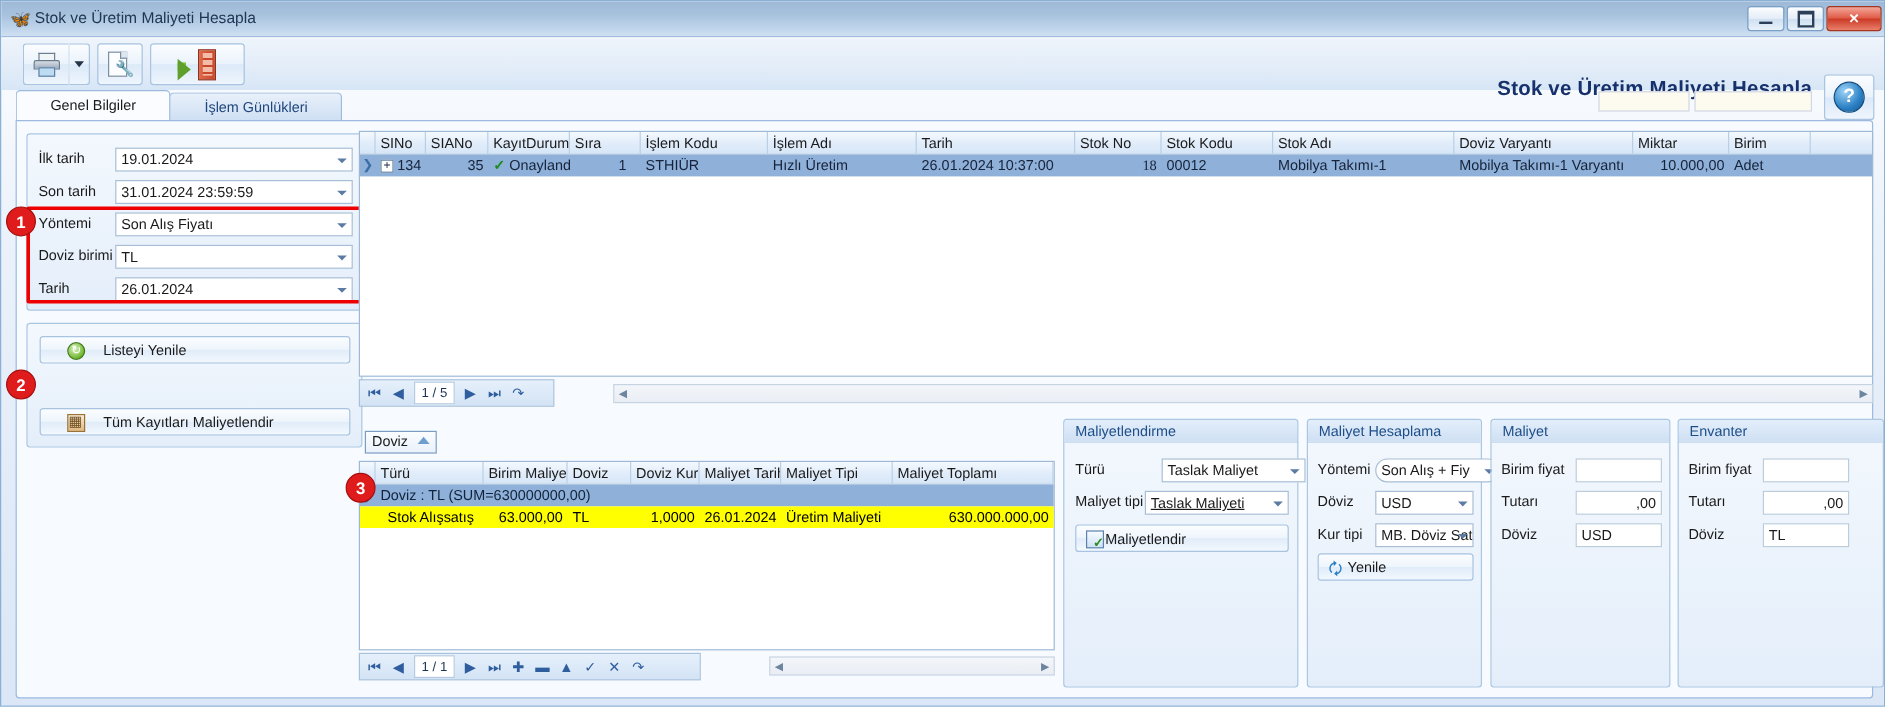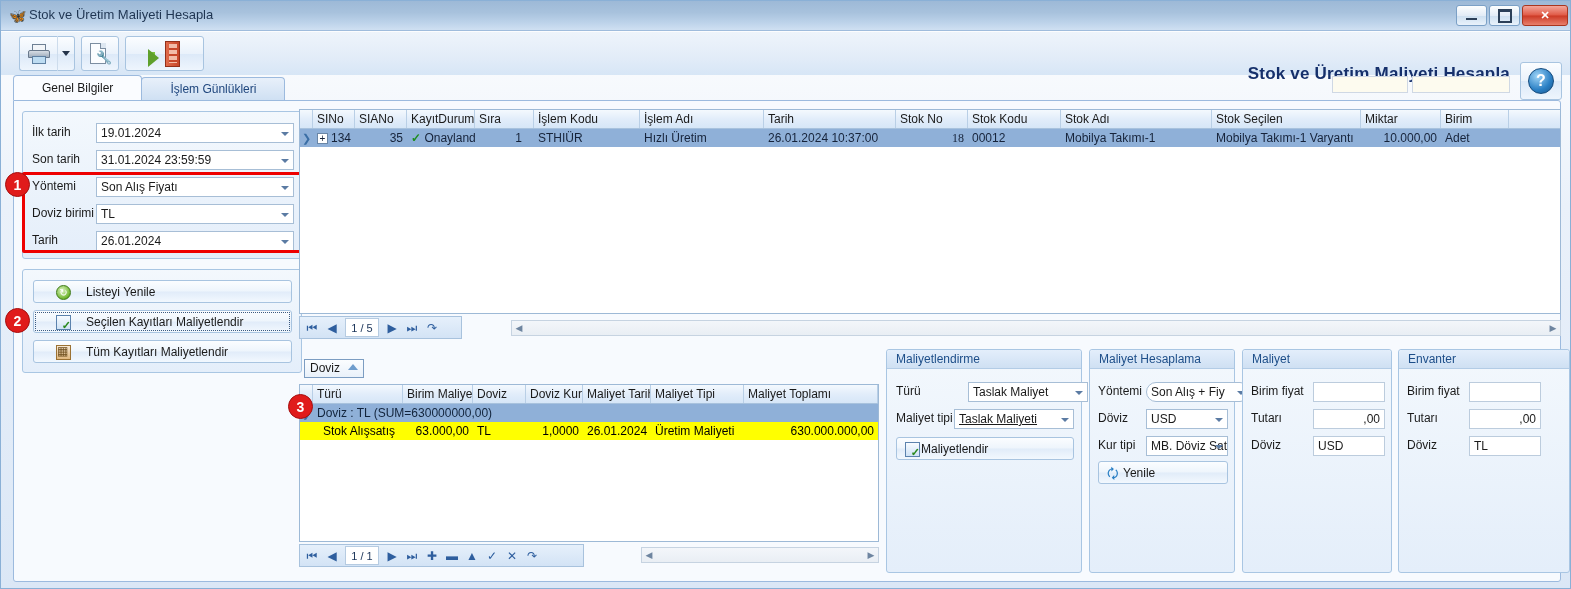--- a/index.html
+++ b/index.html
@@ -350,24 +350,20 @@
   <div class="redbox" style="left:21px; top:171px; width:283px; height:81px;"></div>
   <div class="badge" style="left:4px; top:171px;">1</div>
 
   <div class="panel" style="left:21px; top:268px; width:280px; height:104px;">
 
     <div class="lbtn" style="top:10px;">
       <span class="bico ico-refresh-green">↻</span>
       <span class="btext">Listeyi Yenile</span>
     </div>
 
-    <div class="lbtn focus" style="top:40px;">
-      <span class="bico ico-grid-check"></span>
-      <span class="btext">Seçilen Kayıtları Maliyetlendir</span>
-    </div>
 
     <div class="lbtn" style="top:70px;">
       <span class="bico ico-grid-all"></span>
       <span class="btext">Tüm Kayıtları Maliyetlendir</span>
     </div>
   </div>
 
   <div class="badge" style="left:4px; top:307px;">2</div>
 
   <div class="grid" style="left:298px; top:108px; width:1262px; height:205px;">
@@ -377,21 +373,21 @@
       <div class="gh" style="width:42px;">SINo</div>
       <div class="gh" style="width:52px;">SIANo</div>
       <div class="gh" style="width:68px;">KayıtDurumu</div>
       <div class="gh" style="width:59px;">Sıra</div>
       <div class="gh" style="width:106px;">İşlem Kodu</div>
       <div class="gh" style="width:124px;">İşlem Adı</div>
       <div class="gh" style="width:132px;">Tarih</div>
       <div class="gh" style="width:72px;">Stok No</div>
       <div class="gh" style="width:93px;">Stok Kodu</div>
       <div class="gh" style="width:151px;">Stok Adı</div>
-      <div class="gh" style="width:149px;">Stok Seçilen</div>
+      <div class="gh" style="width:149px;">Doviz Varyantı</div>
       <div class="gh" style="width:80px;">Miktar</div>
       <div class="gh" style="width:68px;">Birim</div>
     </div>
 
     <div class="grow sel" style="top:19px;">
       <div class="rowind">❯</div>
       <div class="gc r" style="width:42px;">
         <span class="expander">+</span><span>134</span>
       </div>
       <div class="gc r" style="width:52px;">35</div>

